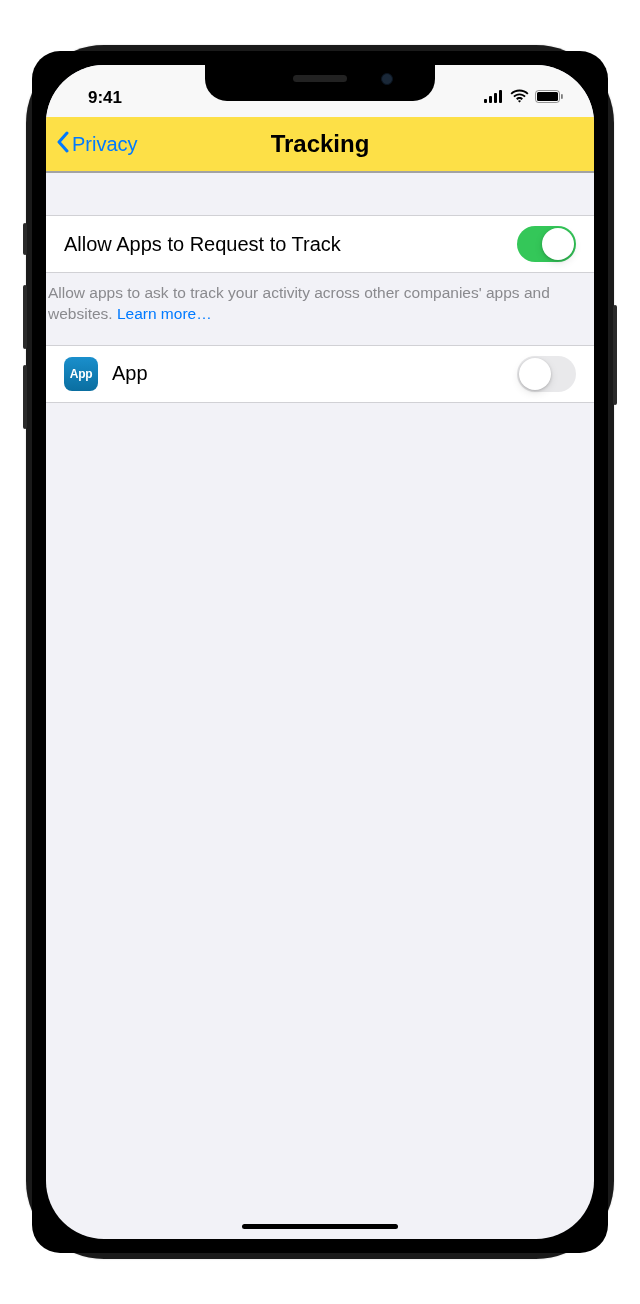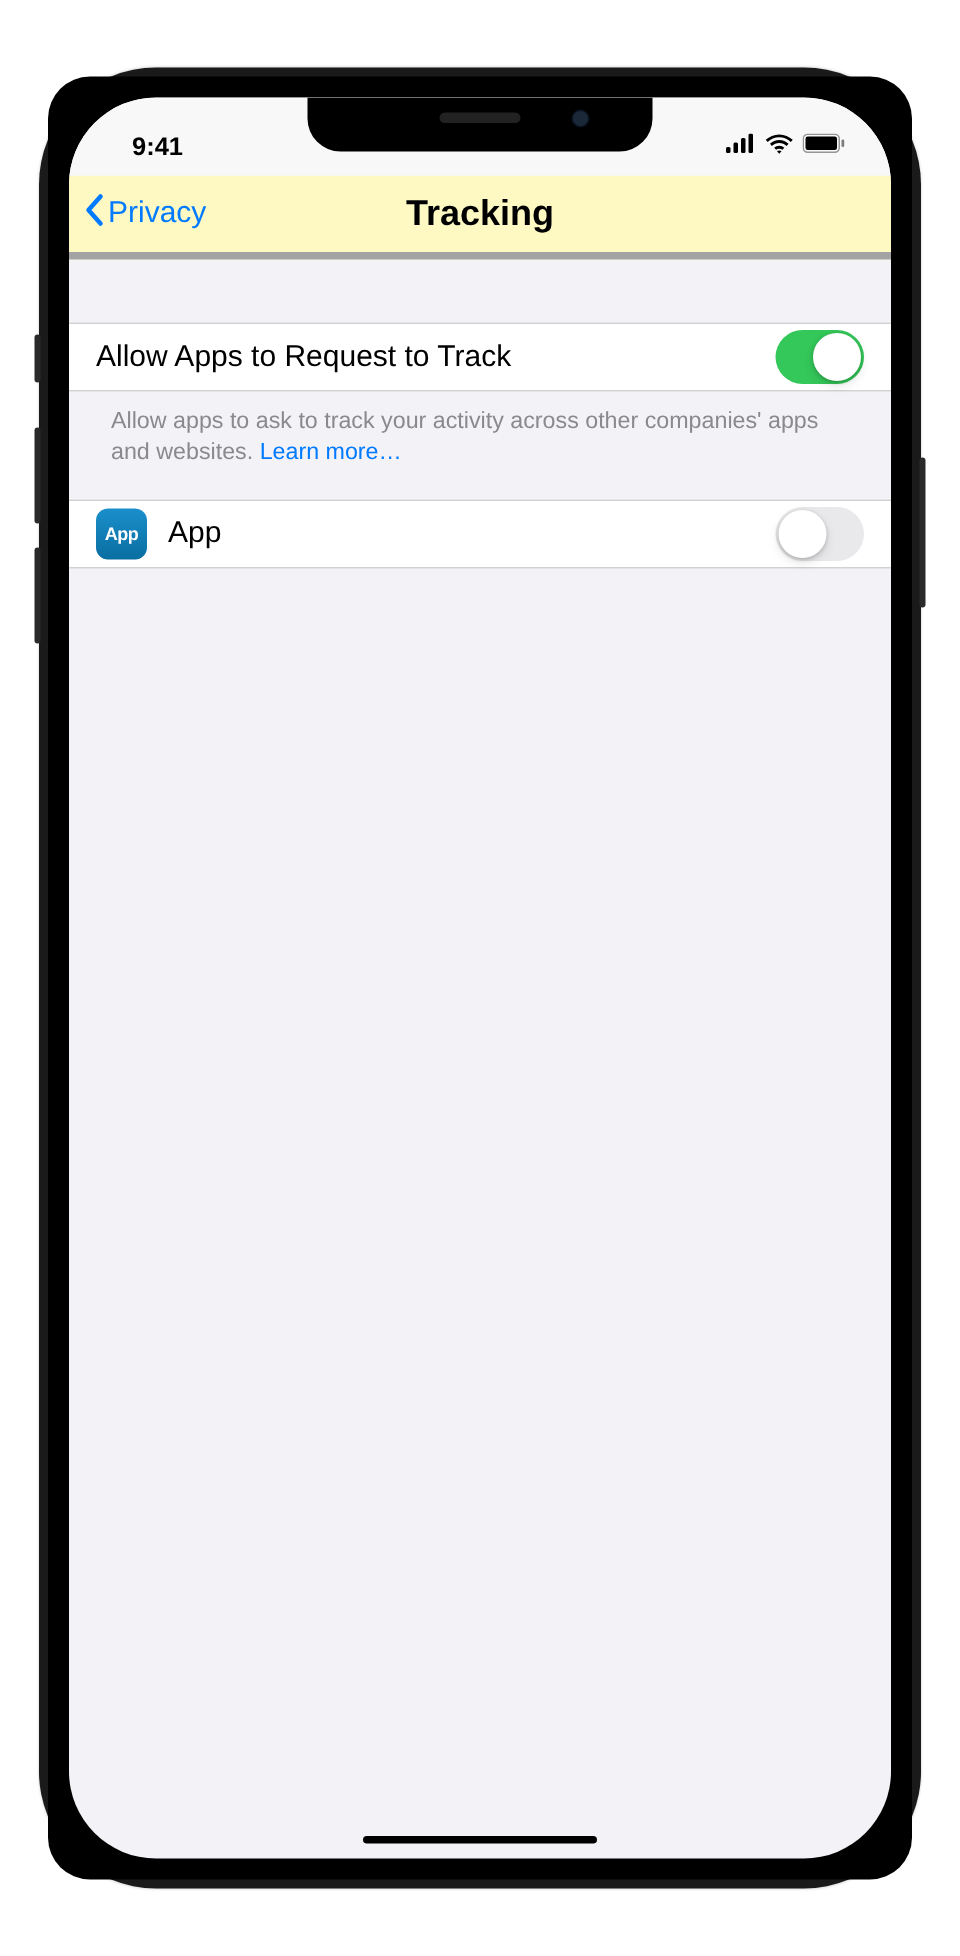--- a/index.html
+++ b/index.html
@@ -113,22 +113,22 @@
     }
     .status-icons {
       display: flex;
       align-items: center;
       gap: 6px;
     }
 
     
     .nav-header {
       height: 56px;
-      background: #fef9c3;
-      border-bottom: 5px solid #a3a3a3;
+      background: #fde047;
+      border-bottom: 2px solid #a3a3a3;
       display: flex;
       align-items: center;
       position: relative;
       padding: 0 10px;
     }
     .back-button {
       display: flex;
       align-items: center;
       gap: 2px;
       color: #007aff;
@@ -152,21 +152,21 @@
     .content {
       background: #f2f2f7;
     }
 
     .spacer-top {
       height: 42px;
     }
 
     .row {
       background: #fff;
-      height: 46px;
+      height: 58px;
       display: flex;
       align-items: center;
       padding: 0 18px;
       border-top: 0.5px solid #d1d1d5;
       border-bottom: 0.5px solid #d1d1d5;
     }
     .row-label {
       flex: 1;
       font-size: 20px;
       color: #000;
@@ -181,21 +181,21 @@
       display: flex;
       align-items: center;
       justify-content: center;
       color: #fff;
       font-size: 12px;
       font-weight: 700;
       letter-spacing: -0.3px;
     }
 
     .footer-text {
-      padding: 10px 28px 20px;
+      padding: 10px 2px 20px;
       font-size: 15.5px;
       color: #8a8a8e;
       line-height: 1.35;
     }
     .footer-link {
       color: #007aff;
     }
 
     
     .toggle {

